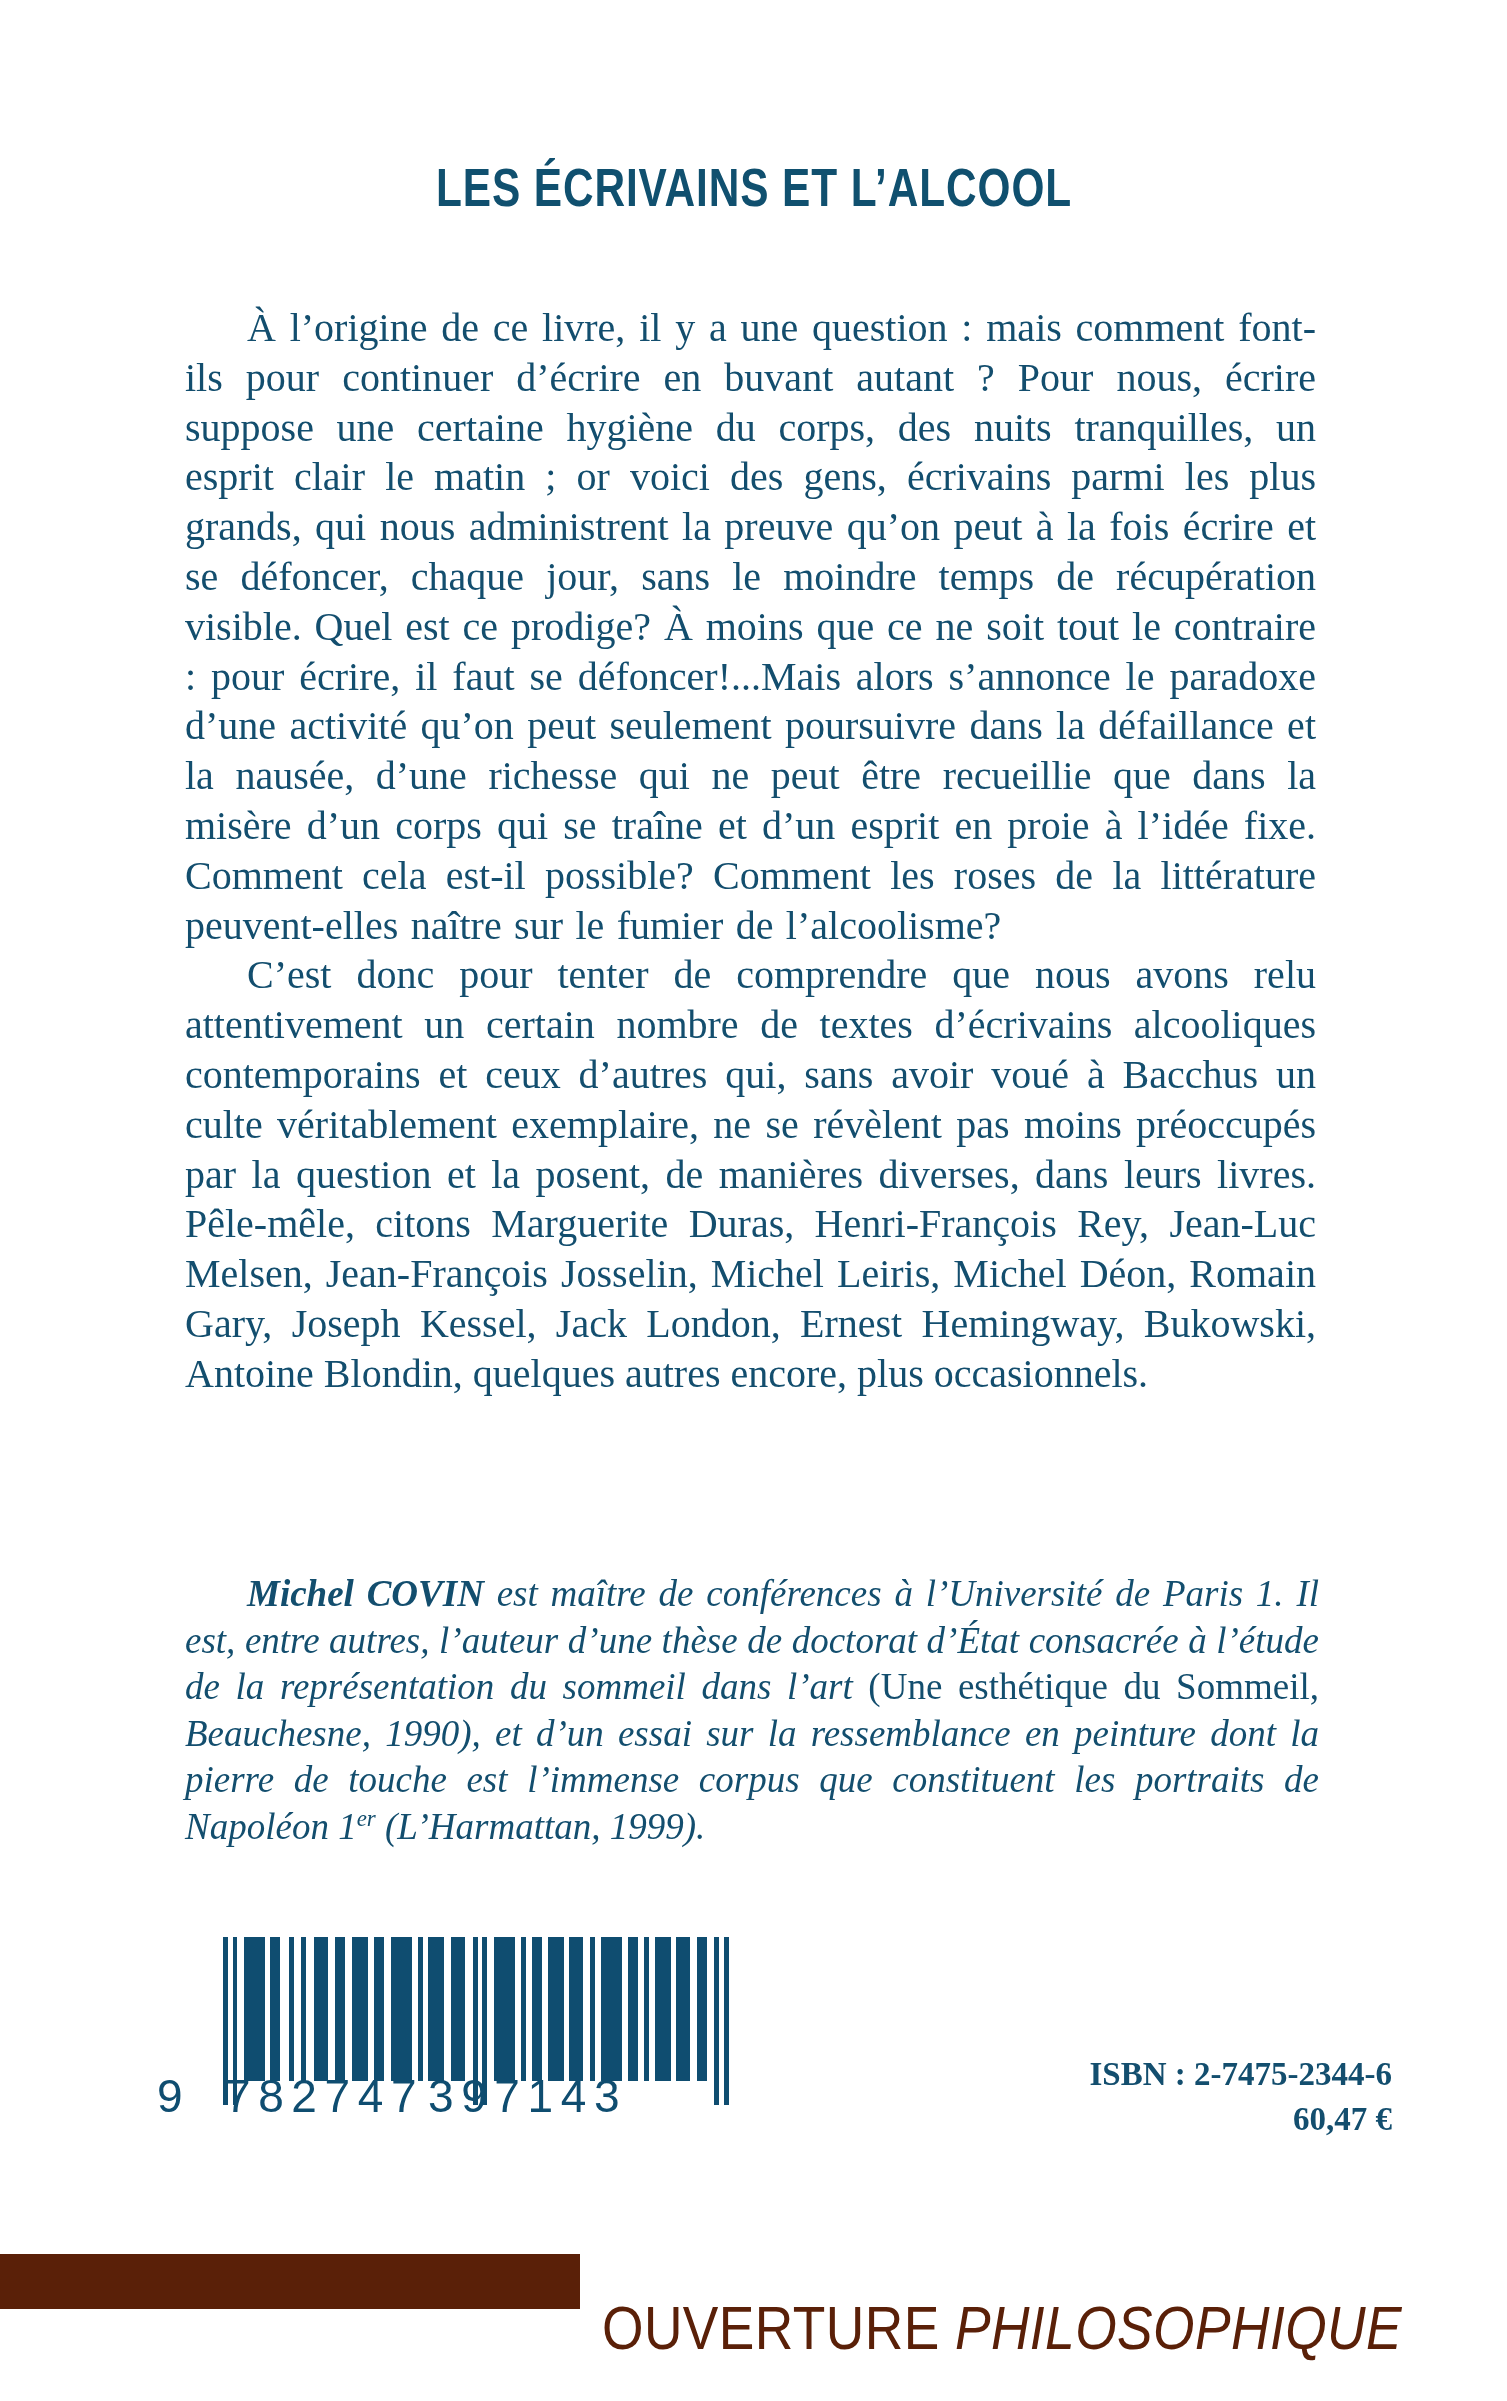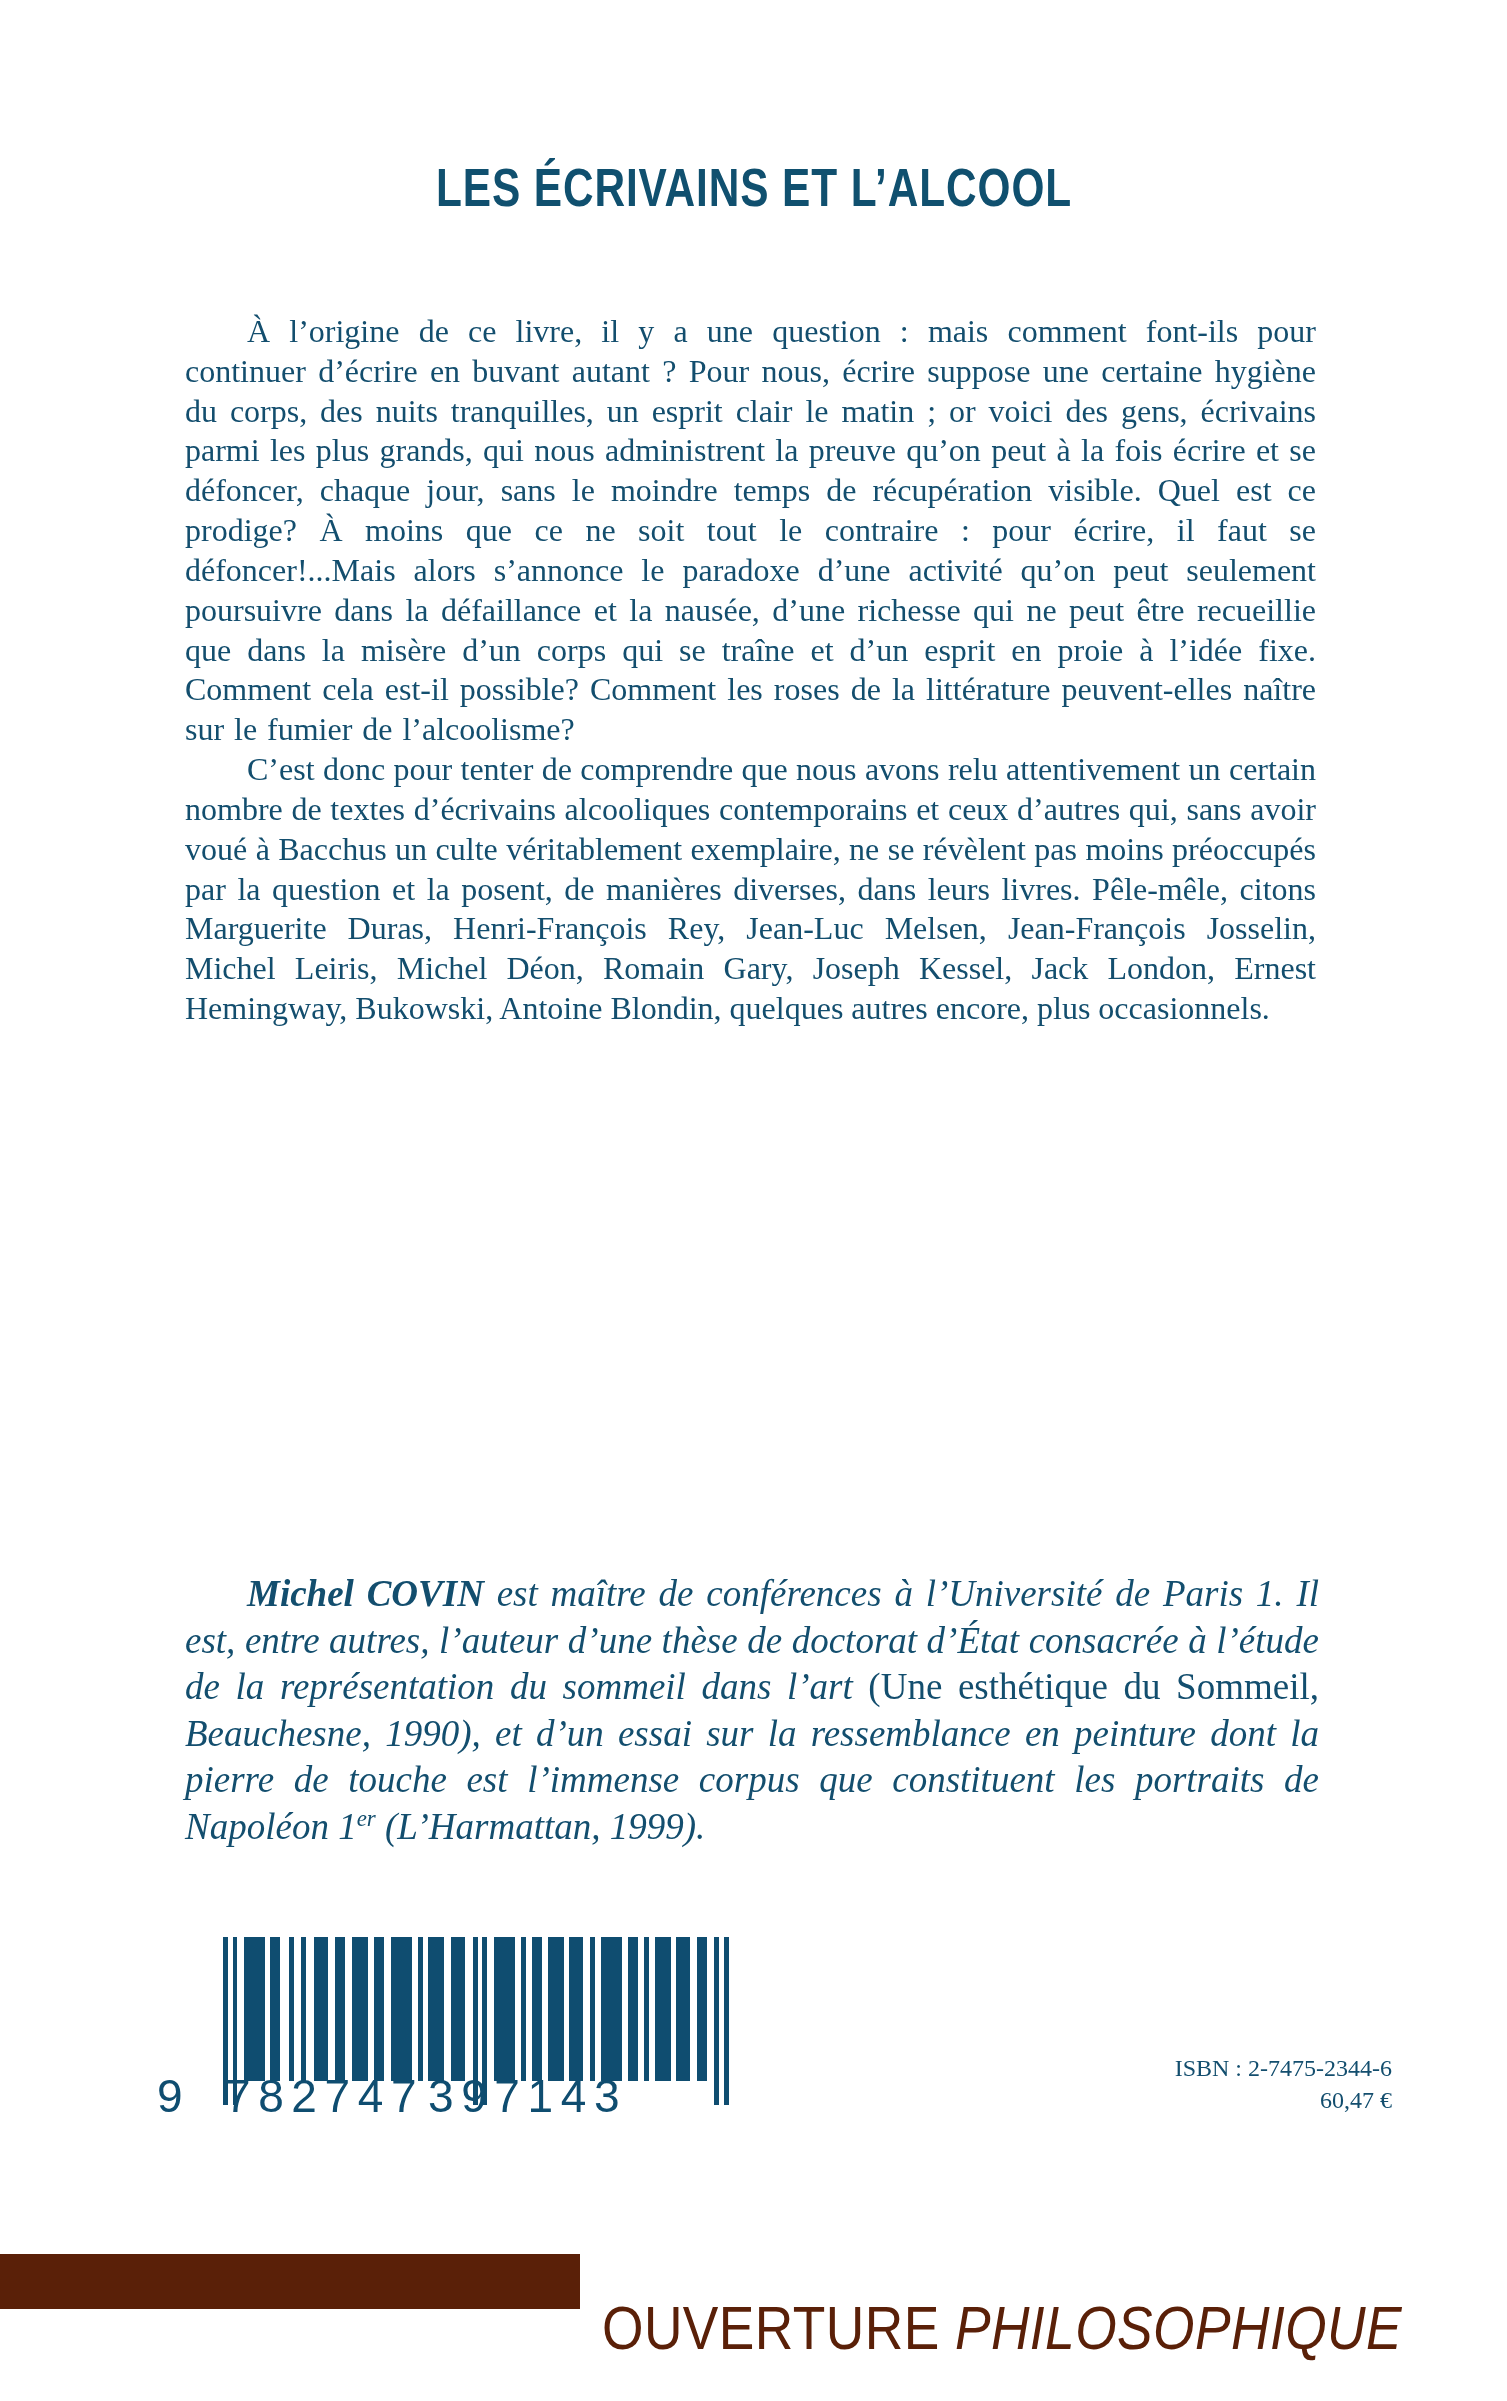--- a/index.html
+++ b/index.html
@@ -32,23 +32,23 @@
     color: #10506f;
     transform: scaleX(0.80);
     transform-origin: 50% 50%;
     white-space: nowrap;
   }
 
   
   .body-block {
     position: absolute;
     left: 185px;
-    top: 312px;
+    top: 303px;
     width: 1131px;
-    font-size: 32px;
+    font-size: 40px;
     line-height: 1.245;
     text-align: justify;
     text-justify: inter-word;
     color: #134e6e;
     hyphens: manual;
   }
   .body-block p {
     margin: 0;
     text-indent: 62px;
   }
@@ -111,23 +111,24 @@
   .barcode-digits .d-left  { position:absolute; left: 0px;   top: 0; }
   .barcode-digits .d-mid   { position:absolute; left: 68px;  top: 0; letter-spacing: 7.6px; text-align: center;}
   .barcode-digits .d-right { position:absolute; left: 271px; top: 0; letter-spacing: 7.6px;}
 
   
   .isbn-block {
     position: absolute;
     right: 132px;
     top: 2052px;
     text-align: right;
-    font-size: 24px;
+    font-size: 33px;
     line-height: 1.35;
     color: #134e6e;
+    font-weight: bold;
   }
 
   
   .footer-bar {
     position: absolute;
     left: 0;
     top: 2254px;
     width: 580px;
     height: 55px;
     background: #5a2008;

